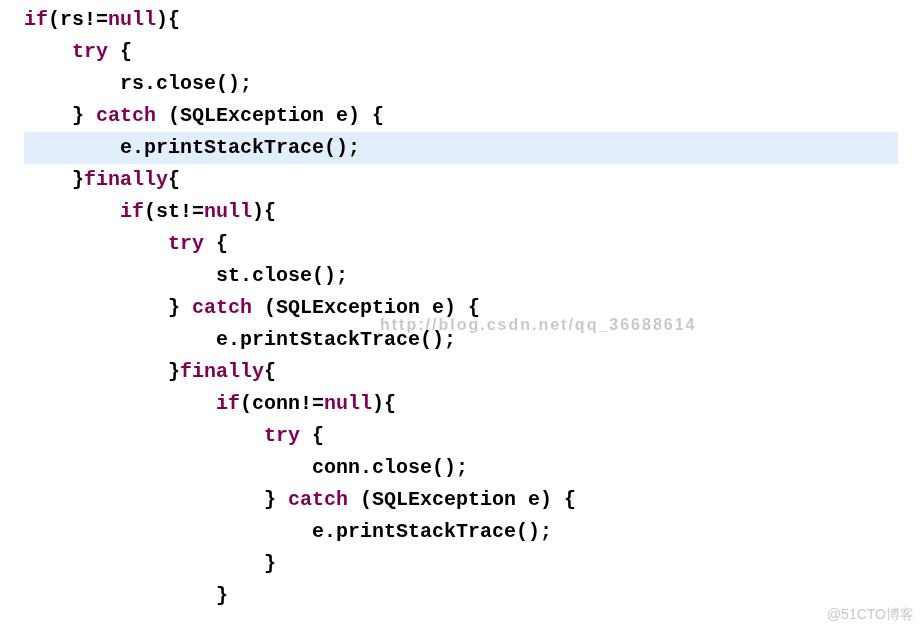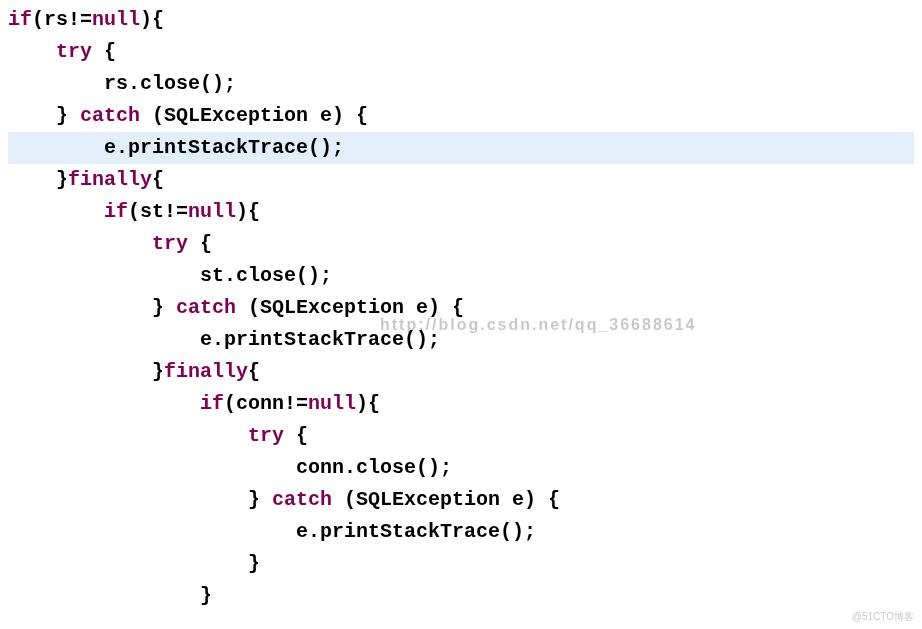--- a/index.html
+++ b/index.html
@@ -9,21 +9,21 @@
     font-family: Consolas, "Courier New", monospace;
     font-size: 20px;
     font-weight: bold;
     line-height: 1.6;
     width: 922px;
     height: 629px;
     position: relative;
     overflow: hidden;
   }
   .code {
-    padding: 4px 8px;
+    padding: 4px 24px;
     white-space: pre;
   }
   .line {
     display: block;
   }
   .hl {
     background: #e2effb;
     display: block;
     width: 100%;
   }
@@ -37,21 +37,21 @@
     font-size: 16px;
     font-weight: bold;
     letter-spacing: 2px;
     font-family: Arial, sans-serif;
   }
   .source {
     position: absolute;
     right: 8px;
     bottom: 4px;
     color: #c9c9c9;
-    font-size: 10px;
+    font-size: 14px;
     font-weight: normal;
     font-family: "Microsoft YaHei", Arial, sans-serif;
   }
 </style>
 </head>
 <body>
 
 <div class="code" id="code-block"><span class="line"><span class="kw">if</span><span class="pl">(rs!=</span><span class="kw">null</span><span class="pl">){</span></span><span class="line">    <span class="kw">try</span><span class="pl"> {</span></span><span class="line">        <span class="pl">rs.close();</span></span><span class="line">    <span class="pl">} </span><span class="kw">catch</span><span class="pl"> (SQLException e) {</span></span><span class="line hl">        <span class="pl">e.printStackTrace();</span></span><span class="line">    <span class="pl">}</span><span class="kw">finally</span><span class="pl">{</span></span><span class="line">        <span class="kw">if</span><span class="pl">(st!=</span><span class="kw">null</span><span class="pl">){</span></span><span class="line">            <span class="kw">try</span><span class="pl"> {</span></span><span class="line">                <span class="pl">st.close();</span></span><span class="line">            <span class="pl">} </span><span class="kw">catch</span><span class="pl"> (SQLException e) {</span></span><span class="line">                <span class="pl">e.printStackTrace();</span></span><span class="line">            <span class="pl">}</span><span class="kw">finally</span><span class="pl">{</span></span><span class="line">                <span class="kw">if</span><span class="pl">(conn!=</span><span class="kw">null</span><span class="pl">){</span></span><span class="line">                    <span class="kw">try</span><span class="pl"> {</span></span><span class="line">                        <span class="pl">conn.close();</span></span><span class="line">                    <span class="pl">} </span><span class="kw">catch</span><span class="pl"> (SQLException e) {</span></span><span class="line">                        <span class="pl">e.printStackTrace();</span></span><span class="line">                    <span class="pl">}</span></span><span class="line">                <span class="pl">}</span></span></div>
 
 <div class="watermark">http://blog.csdn.net/qq_36688614</div>

